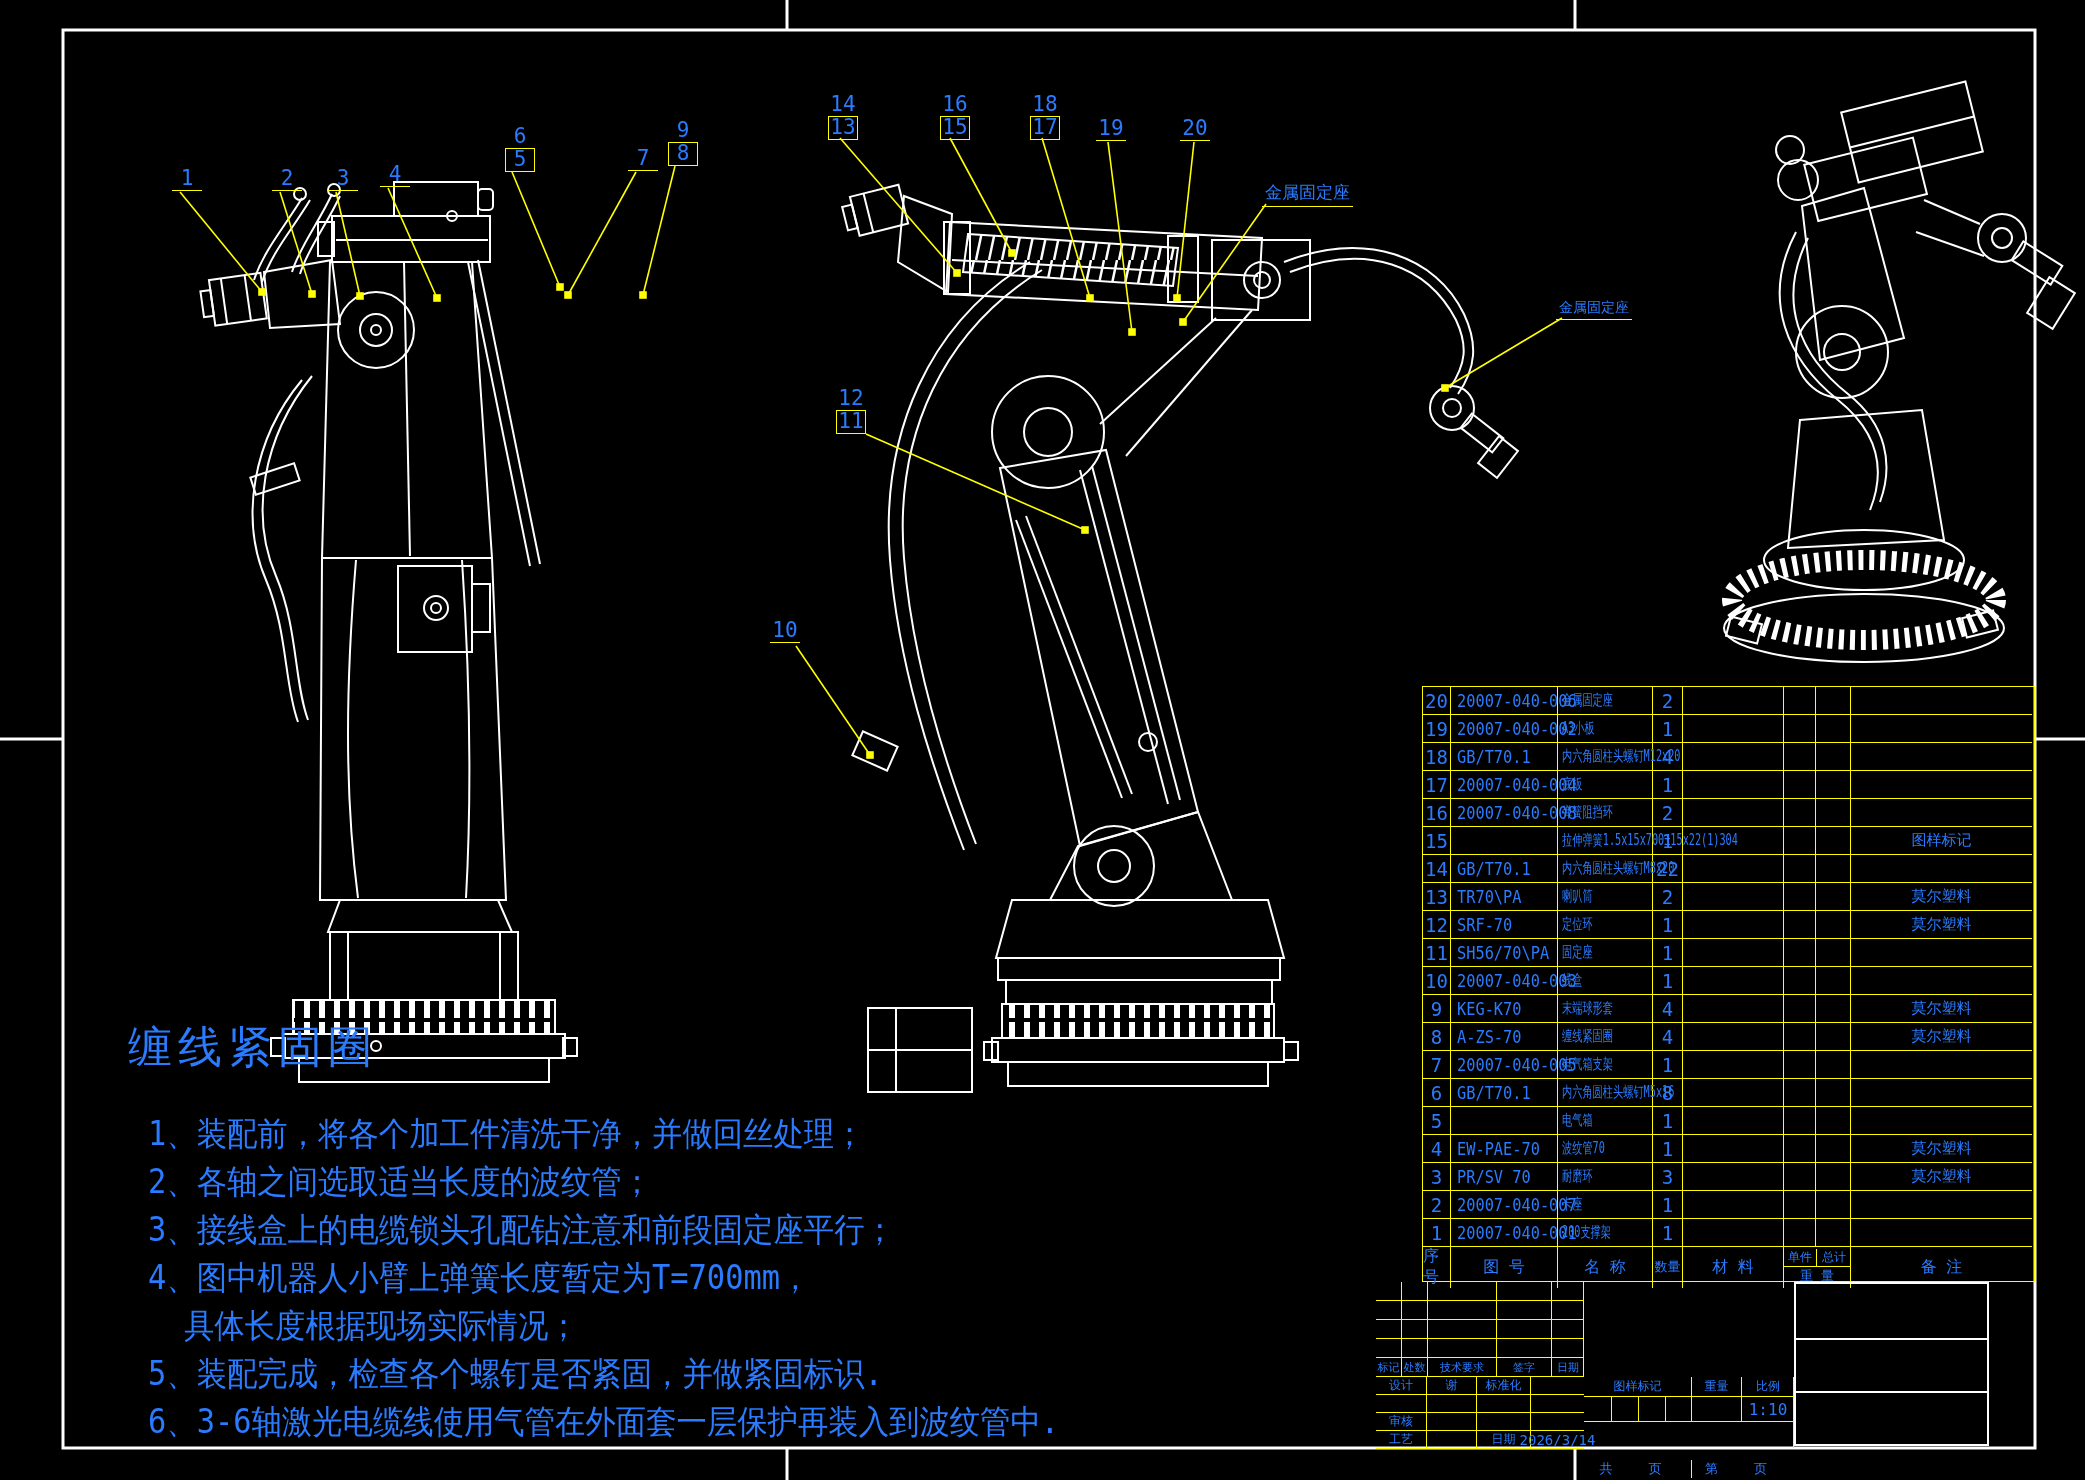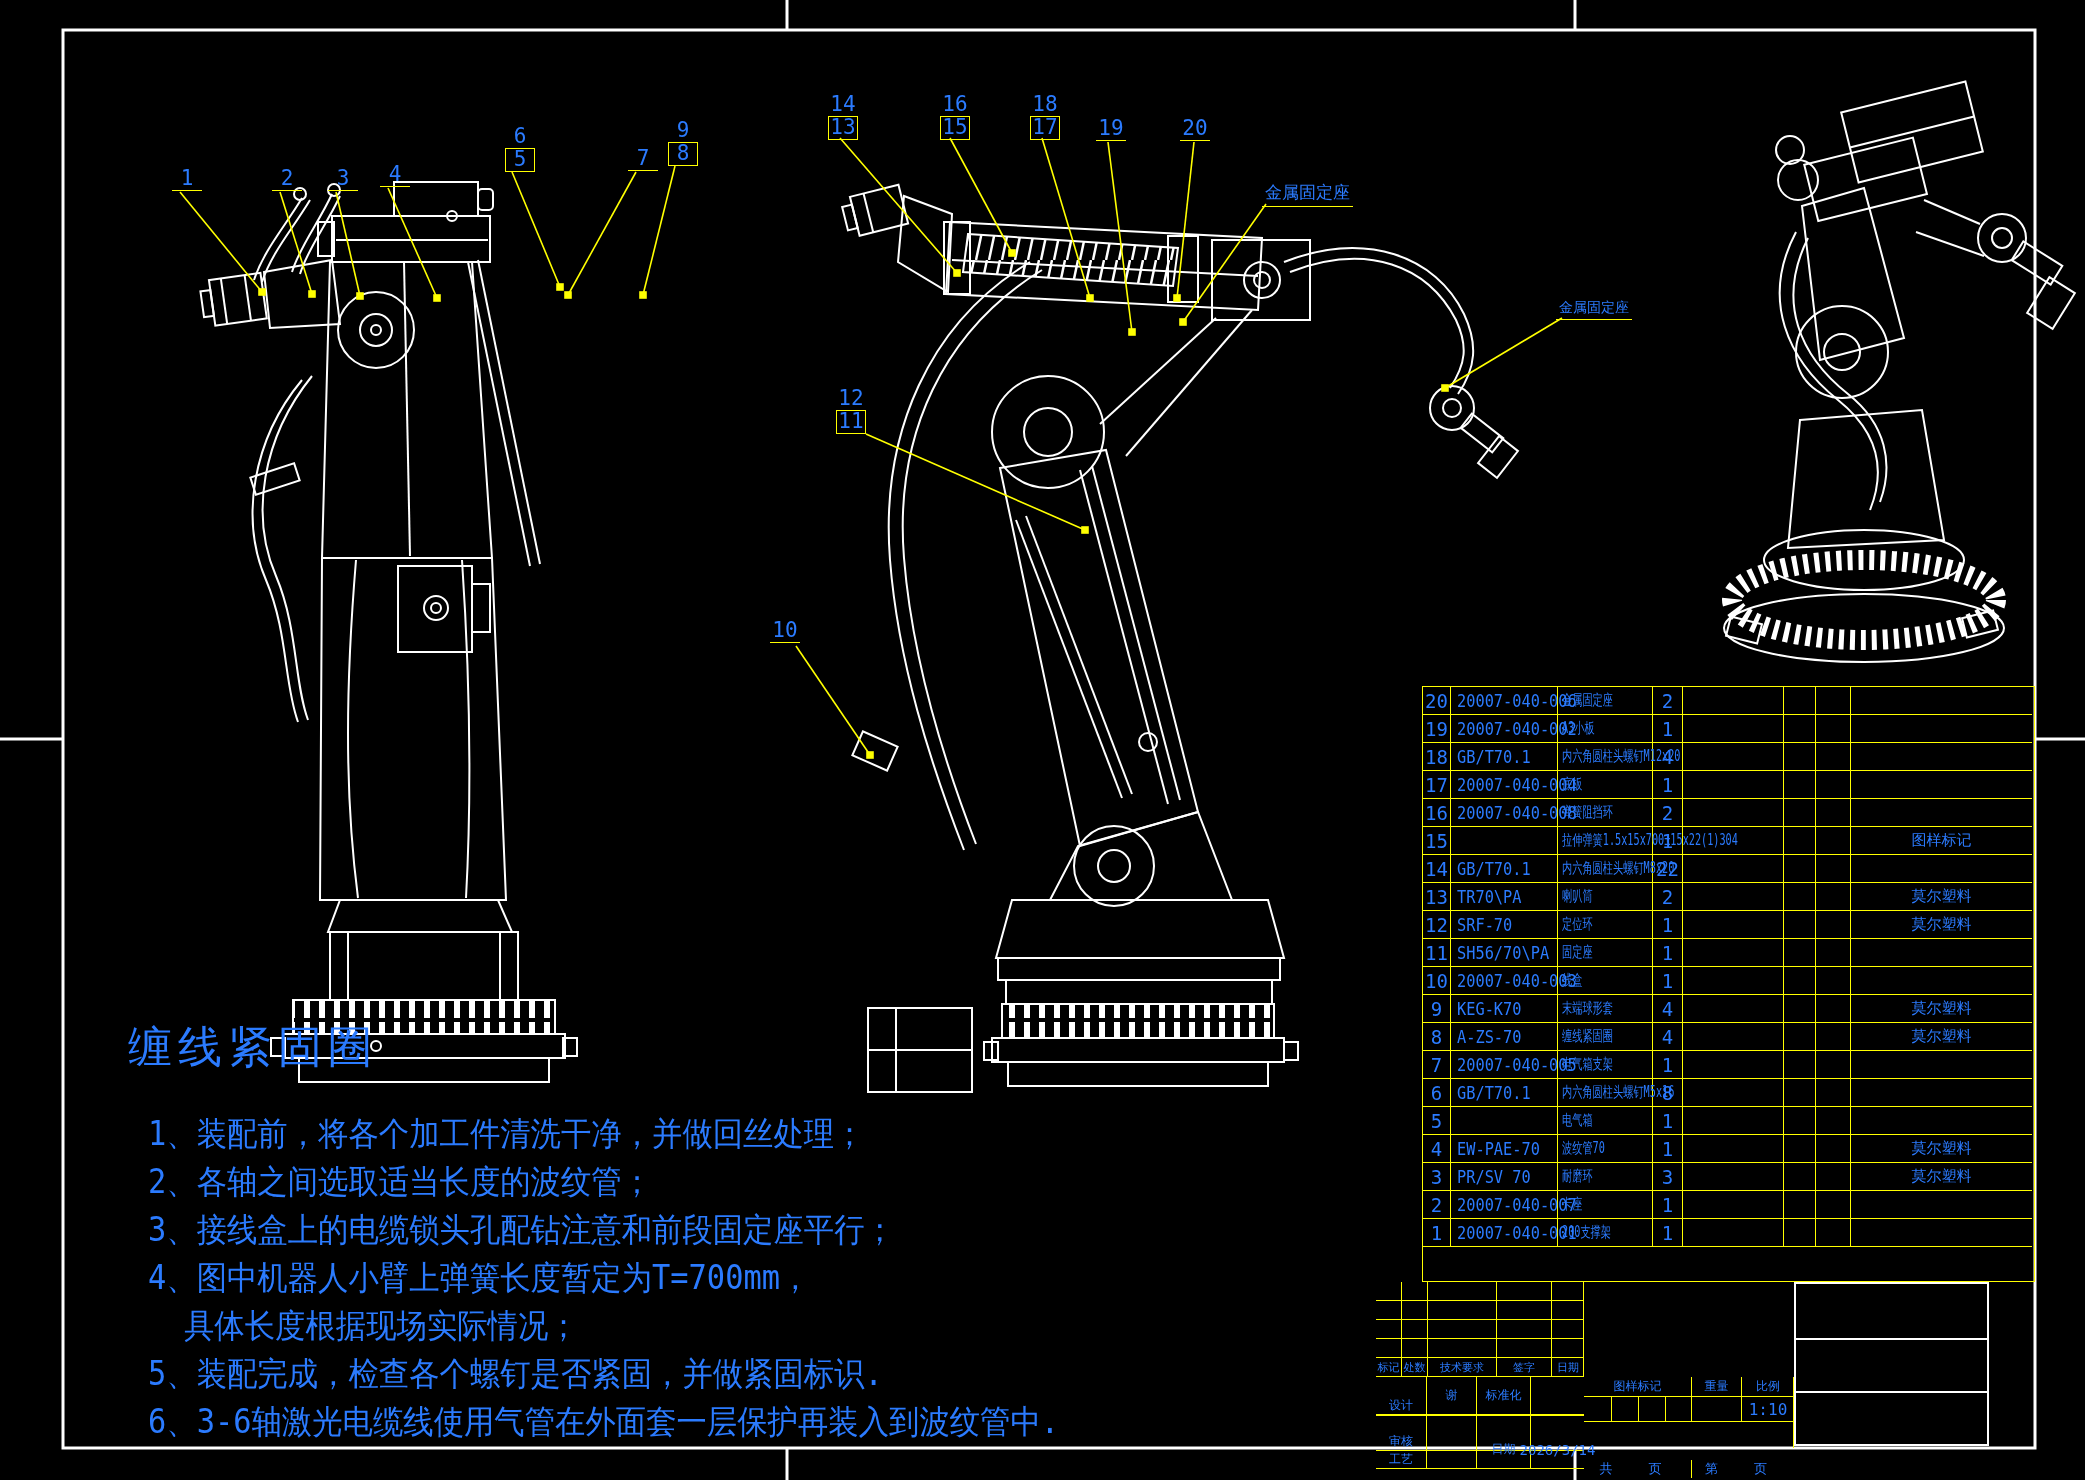--- a/index.html
+++ b/index.html
@@ -43,21 +43,21 @@
   #tblock{position:absolute;left:1376px;top:1282px;width:613px;height:166px;color:#2b7bff;}
   .rev-table{position:absolute;left:0;top:0;width:208px;height:95px;border-right:1px solid #ff0;}
   .rev-row{display:grid;grid-template-columns:25px 26px 69px 55px 33px;height:19px;}
   .rev-row>div{border-left:1px solid #ff0;border-bottom:1px solid #ff0;display:flex;align-items:center;
                justify-content:center;font-size:11px;white-space:nowrap;overflow:hidden;}
   .rev-row>div:first-child{border-left:none;}
   .sig-table{position:absolute;left:0;top:95px;width:208px;height:71px;}
   .sig-row{display:grid;grid-template-columns:50px 50px 54px 54px;height:18px;}
   .sig-row>div{border-left:1px solid #ff0;border-bottom:1px solid #ff0;display:flex;align-items:center;
                justify-content:center;font-size:12px;white-space:nowrap;}
-  .sig-row>div:first-child{border-left:none;margin-top:20px;}
+  .sig-row>div:first-child{border-left:none;}
   .mark-table{position:absolute;left:208px;top:95px;width:210px;height:71px;border-right:1px solid #ff0;}
   .mk-r1{display:grid;grid-template-columns:107px 50px 53px;height:20px;}
   .mk-r1>div{border-left:1px solid #ff0;border-bottom:1px solid #ff0;display:flex;align-items:center;justify-content:center;font-size:12px;}
   .mk-r1>div:first-child{border-left:none;}
   .mk-r2{display:grid;grid-template-columns:27px 27px 27px 26px 50px 53px;height:25px;}
   .mk-r2>div{border-left:1px solid #ff0;border-bottom:1px solid #ff0;display:flex;align-items:center;justify-content:center;font-size:16px;text-align:center;}
   .mk-r2>div:first-child{border-left:none;}
   .mk-r3{display:grid;grid-template-columns:107px 103px;height:26px;}
   .mk-r3>div{border-left:1px solid #ff0;display:flex;align-items:center;justify-content:center;font-size:13px;letter-spacing:14px;margin-top:38px;}
   .mk-r3>div:first-child{border-left:none;}
@@ -613,20 +613,35 @@
           <span>200支撑架</span>
         </div>
         <div class="c-qty">1</div>
         <div class="c-mat"></div>
         <div class="c-u"></div>
         <div class="c-t"></div>
         <div class="c-rem"></div>
       </div>
     </div>
 
+  <div class="bom-head" style="position:absolute;left:1422px;top:1246px;width:613px;border:1px solid #ff0;border-top:none;color:#2b7bff">
+    <div>序号</div>
+    <div>图  号</div>
+    <div>名  称</div>
+    <div style="font-size:13px">数量</div>
+    <div>材  料</div>
+    <div class="wt-block">
+      <div class="wt-top">
+        <div>单件</div>
+        <div>总计</div>
+      </div>
+      <div class="wt-bot">重 量</div>
+    </div>
+    <div>备  注</div>
+  </div>
 
   <div id="tblock">
     <div class="rev-table">
       <div class="rev-row">
           <div></div>
           <div></div>
           <div></div>
           <div></div>
           <div></div>
         </div>

